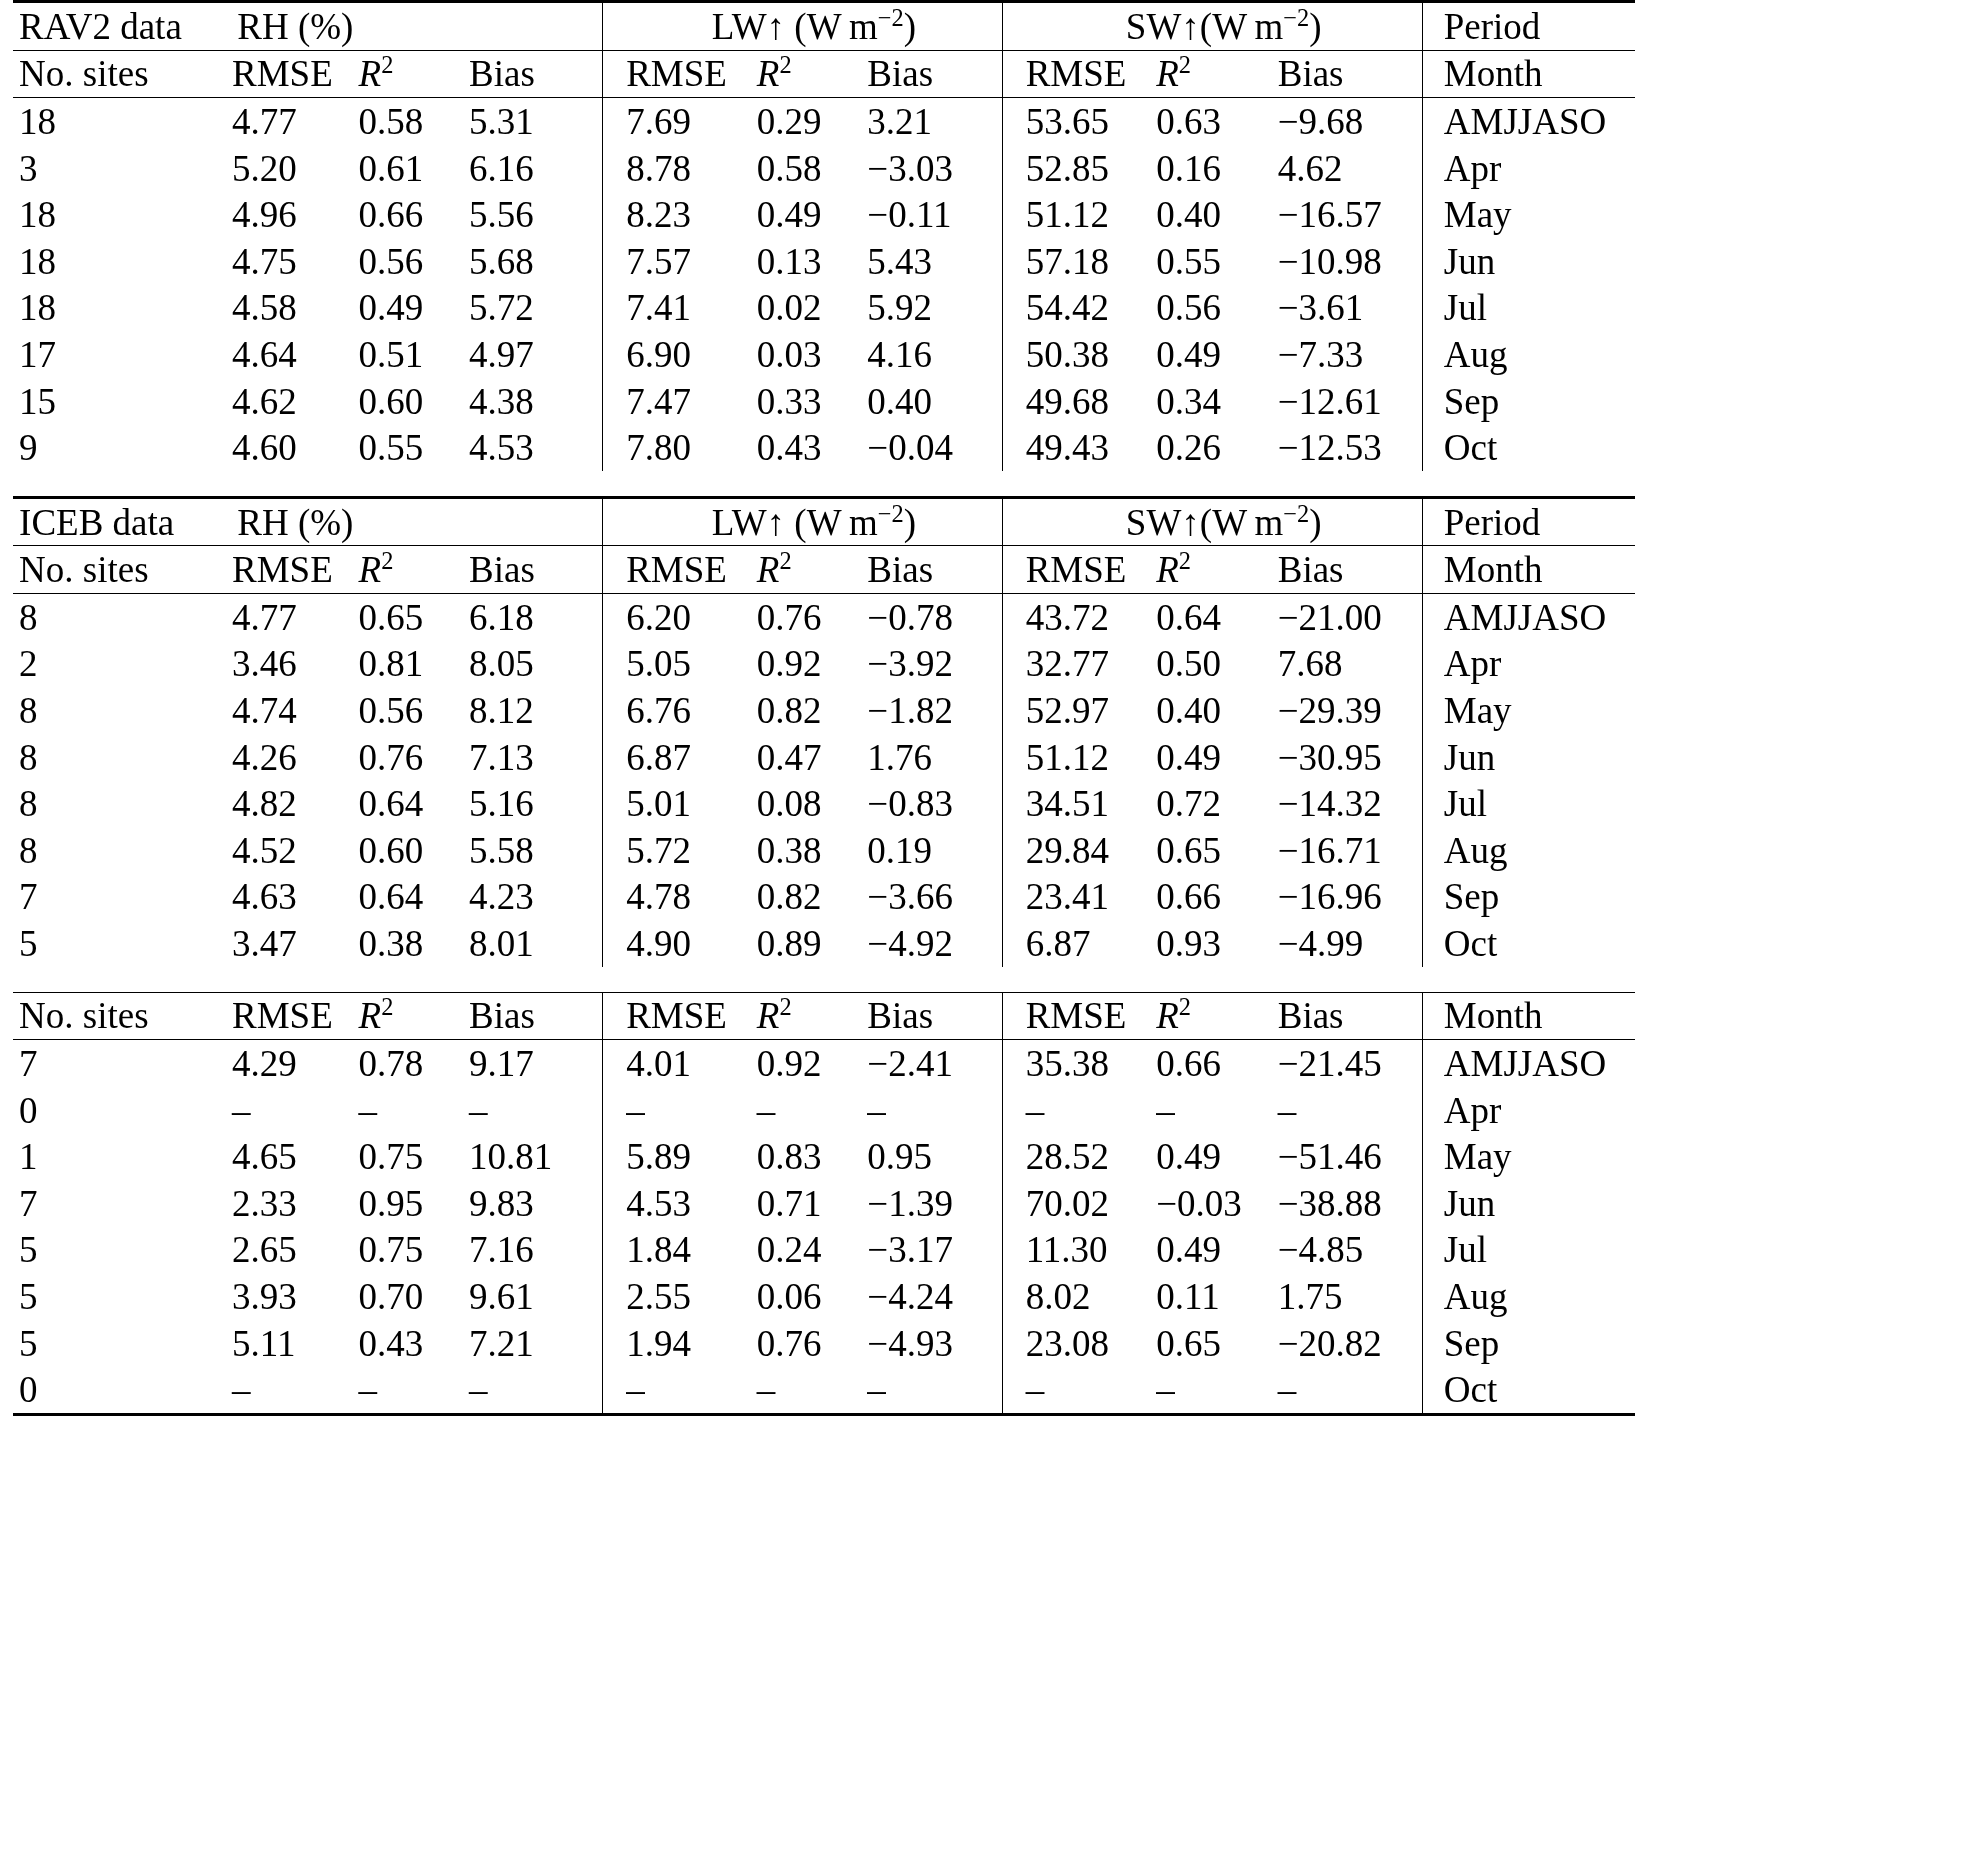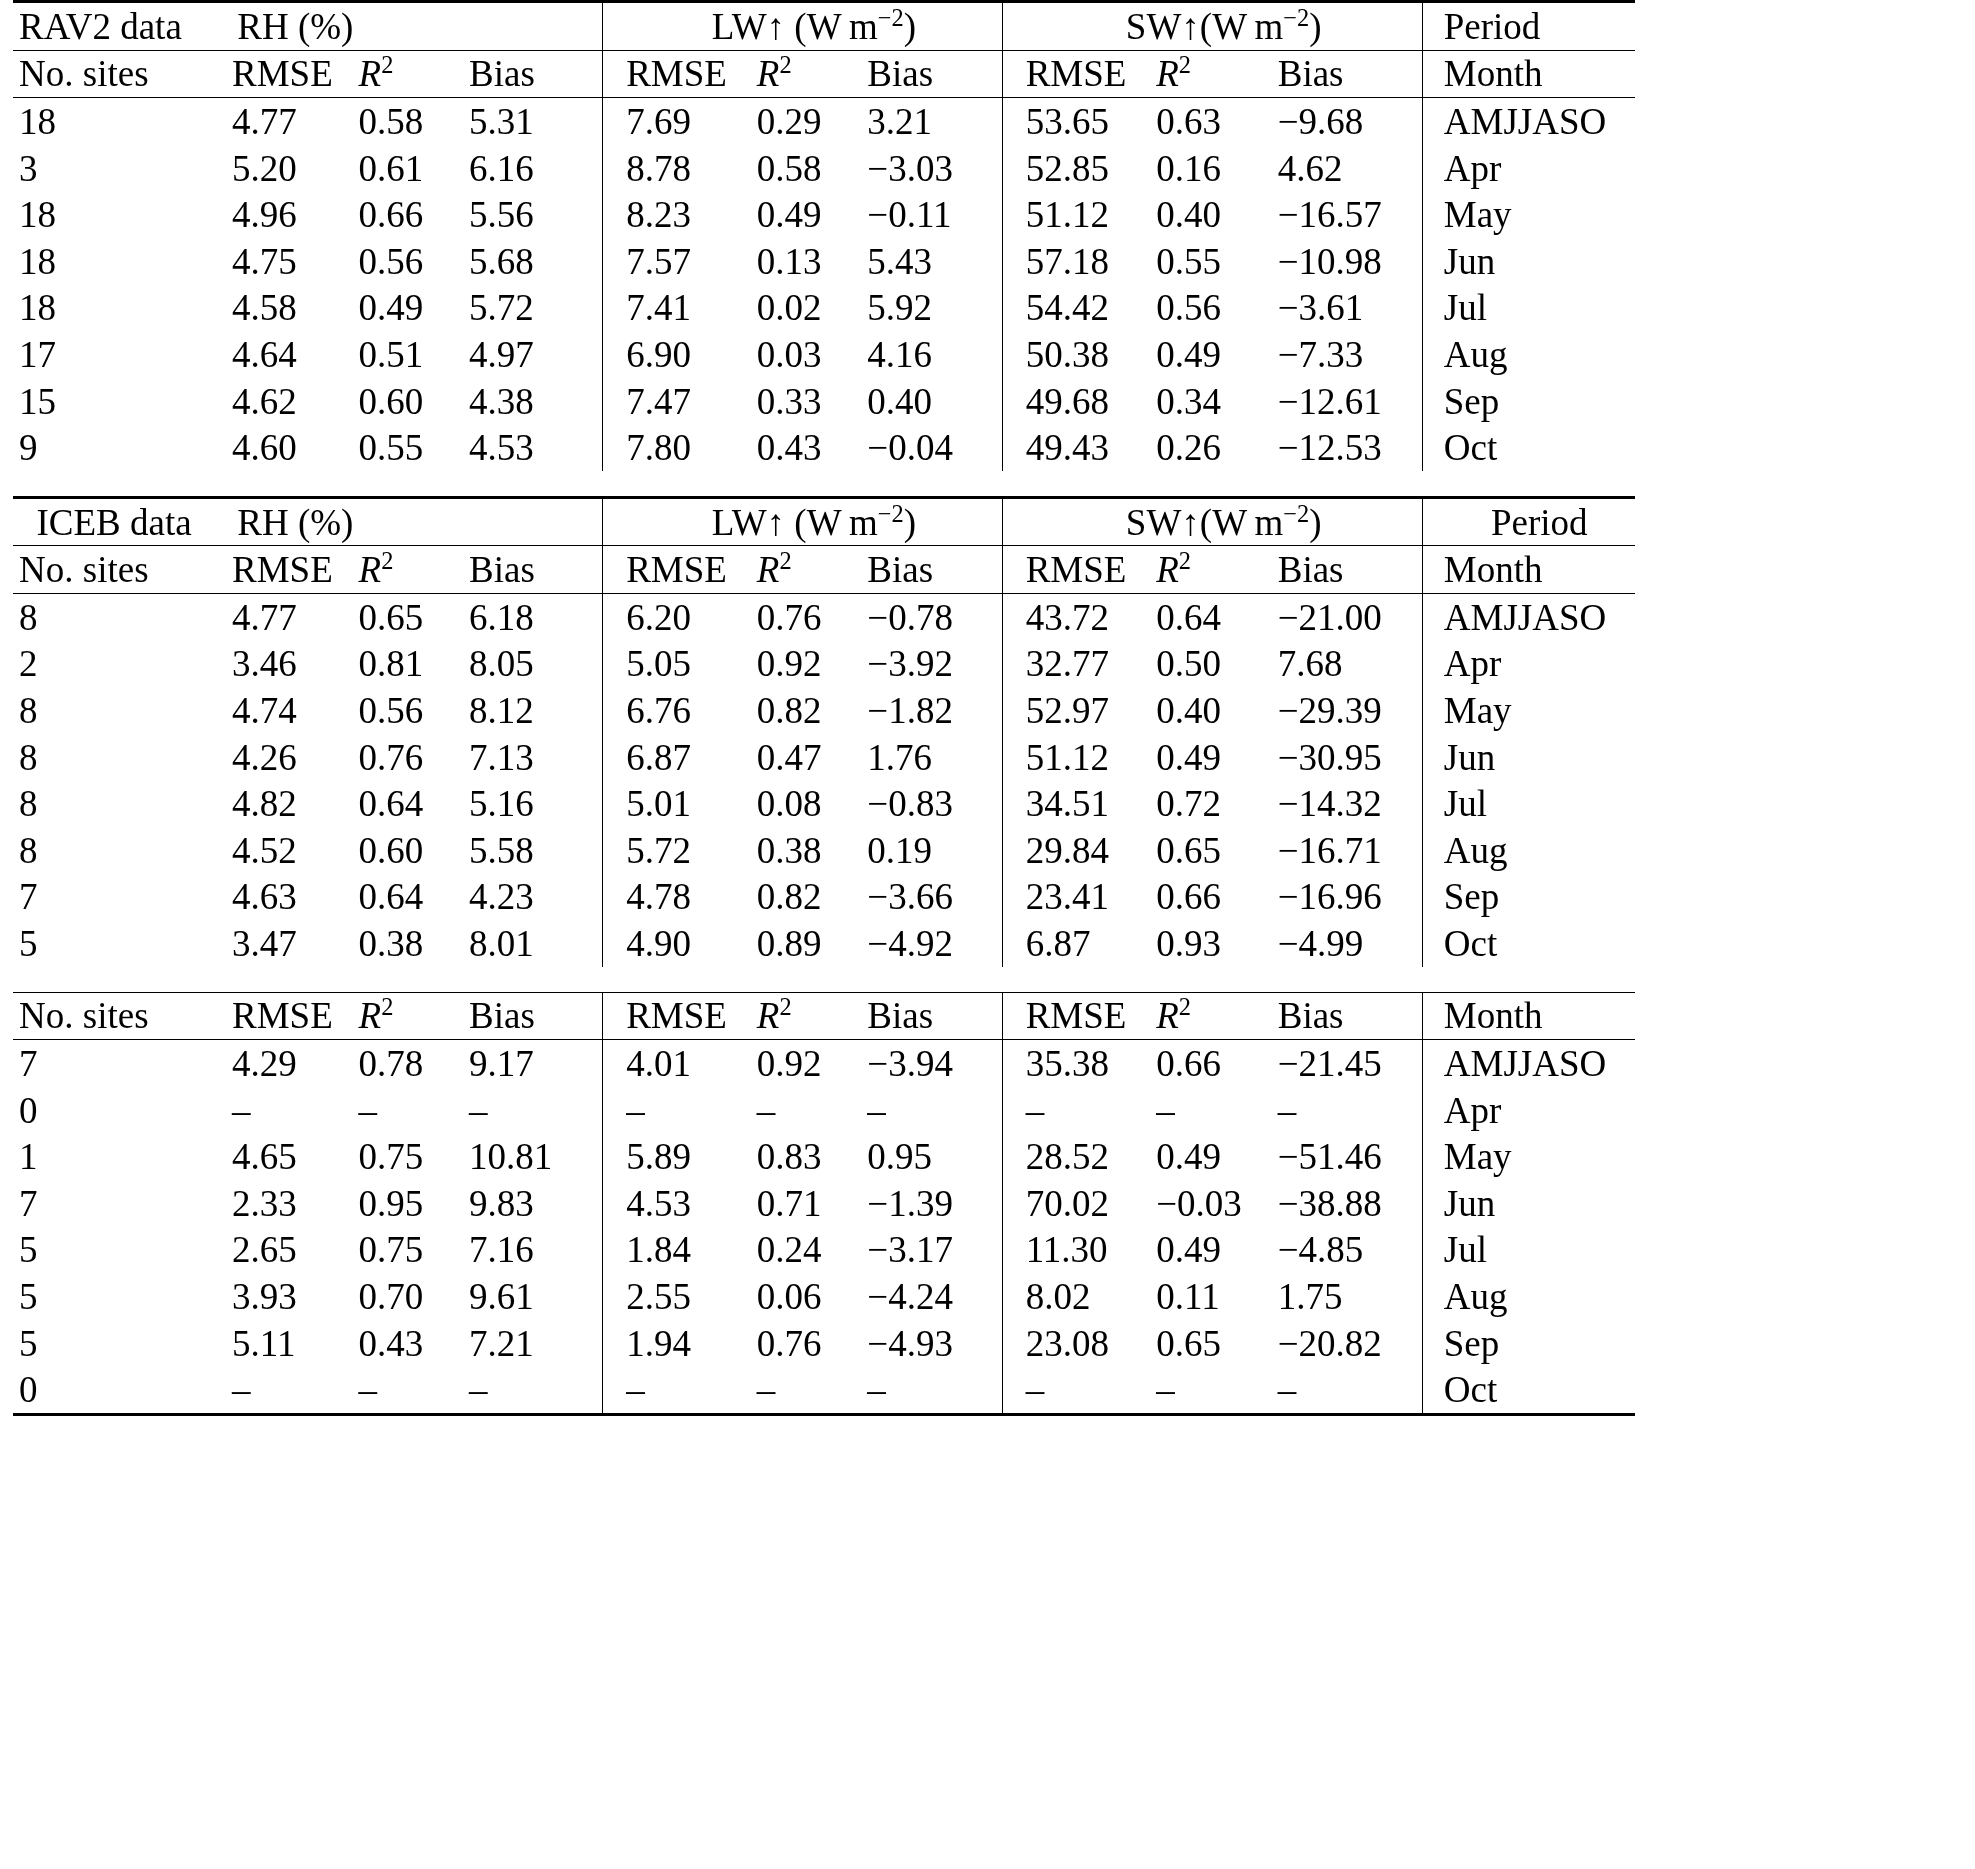--- a/index.html
+++ b/index.html
@@ -35,21 +35,21 @@
   .c-period  { width: 222px; text-align: left;  padding-left: 21px !important; }
 
   
   .vsep { border-left: 1.9px solid #000; }
   .pad-left { padding-left: 23px !important; }
   .pad-right { padding-right: 25px !important; }
 
   
   tr.rule-top   td { border-top: 3.8px solid #000; }
   tr.rule-thin  td { border-top: 1.9px solid #000; }
-  tr.rule-thick td { border-top: 3.8px solid #000; text-align: center; }
+  tr.rule-thick td { border-top: 3.8px solid #000; }
 
   .hdr-group { text-align: center; margin-top: 30px; }
   .italic { font-style: italic; }
   sup { font-size: 0.66em; vertical-align: super; line-height: 0; }
   .spacer-row td { height: 15.3px; padding: 0; }
 </style>
 </head>
 <body>
 
 <div class="sheet">
@@ -339,21 +339,21 @@
           <td class="pad-right">Bias</td>
           <td class="c-period vsep">Month</td>
         </tr>
         <tr class="rule-thin">
           <td class="c-sites">7</td>
           <td class="pad-left">4.29</td>
           <td>0.78</td>
           <td class="pad-right">9.17</td>
           <td class="vsep pad-left">4.01</td>
           <td>0.92</td>
-          <td class="pad-right">−3.94</td>
+          <td class="pad-right">−2.41</td>
           <td class="vsep pad-left">35.38</td>
           <td>0.66</td>
           <td class="pad-right">−21.45</td>
           <td class="c-period vsep">AMJJASO</td>
         </tr>
         <tr>
           <td class="c-sites">0</td>
           <td class="pad-left">–</td>
           <td>–</td>
           <td class="pad-right">–</td>

